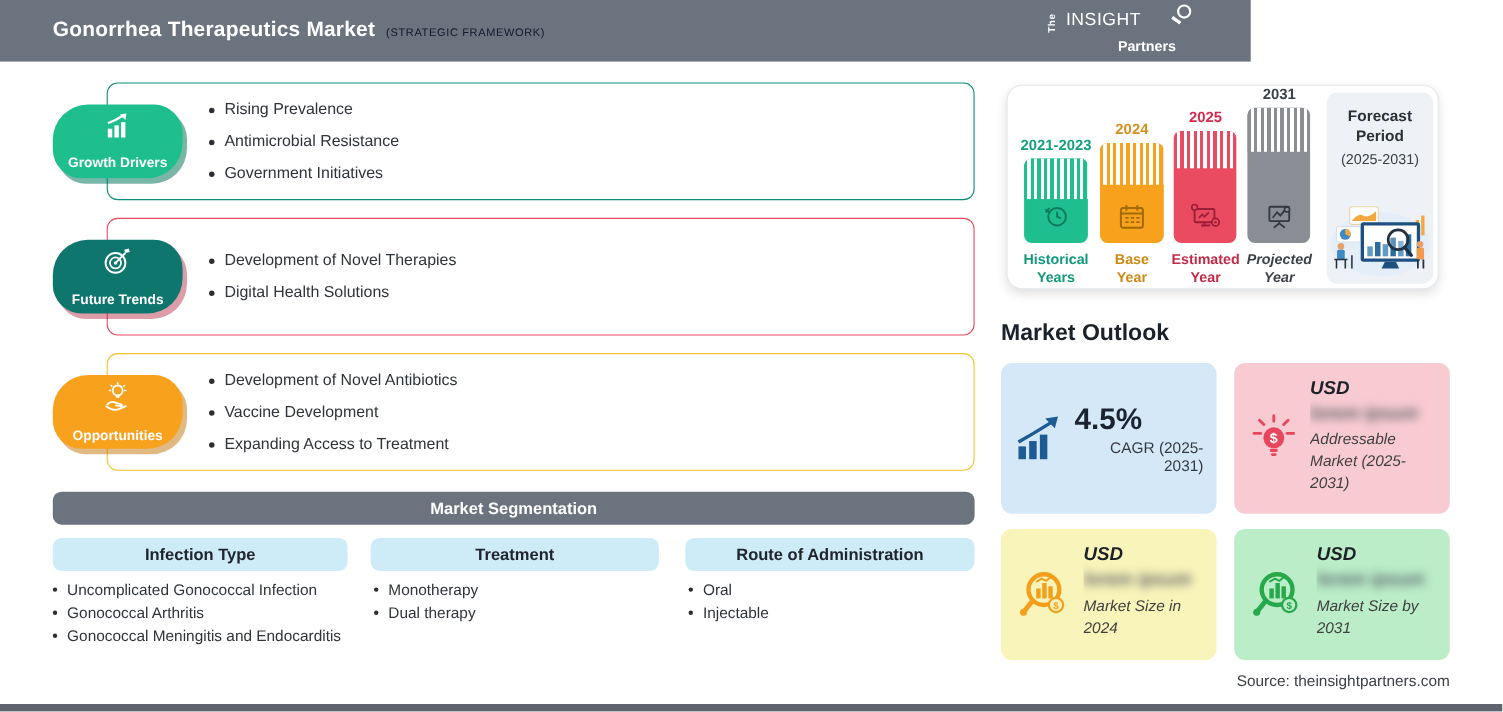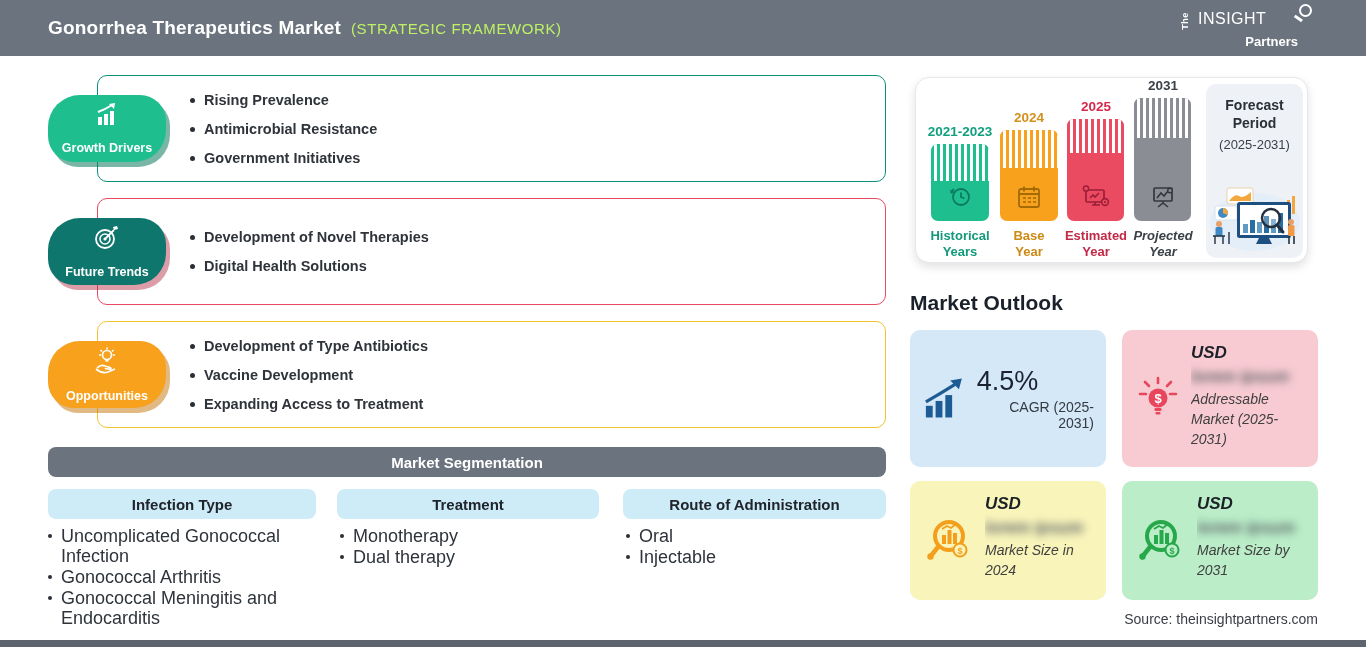--- a/index.html
+++ b/index.html
@@ -1,39 +1,39 @@
 <!DOCTYPE html>
 <html><head>
 <meta charset="utf-8">
 <style>
   * { margin:0; padding:0; box-sizing:border-box; }
   body { font-family:"Liberation Sans", sans-serif; background:#ffffff; }
   .canvas { position:relative; width:1366px; height:647px; background:#ffffff; overflow:hidden; }
 
   
-  .header { position:absolute; left:0; top:0; width:1366px; height:56px; background:#6b737e;
+  .header { position:absolute; left:0; top:0; width:1137px; height:56px; background:#6b737e;
             display:flex; align-items:center; }
   .header-titles { margin-left:48px; display:flex; align-items:baseline; gap:10px; }
   .header-title { color:#ffffff; font-size:19px; font-weight:bold; letter-spacing:.2px; }
-  .header-subtitle { color:#bef264; font-size:15px; letter-spacing:.6px; }
+  .header-subtitle { color:#0f172a; font-size:10px; letter-spacing:.6px; }
   .logo { position:absolute; right:58px; top:8px; width:130px; height:42px; color:#fff; }
   .logo-the { position:absolute; left:-2px; top:8px; font-size:9px; font-weight:bold;
               transform:rotate(-90deg); letter-spacing:.5px; }
   .logo-insight { position:absolute; left:20px; top:2px; font-size:16px; font-weight:normal; letter-spacing:.5px; }
   .logo-partners { position:absolute; right:10px; top:26px; font-size:13px; font-weight:bold; }
   .logo-ring { position:absolute; right:-4px; top:-4px; width:13px; height:13px;
                border:2.5px solid #ffffff; border-radius:50%; }
   .logo-ring::after { content:""; position:absolute; left:-7px; top:11px; width:9px; height:2.5px;
                       background:#fff; transform:rotate(35deg); }
 
   
   .fw-box { position:absolute; left:97px; width:789px; height:107px; background:#fff;
             border-radius:10px; }
   .fw-box ul { list-style:none; position:absolute; left:92px; top:0; height:100%;
-               display:flex; flex-direction:column; justify-content:center; gap:13px;font-weight:bold; }
+               display:flex; flex-direction:column; justify-content:center; gap:13px; }
   .fw-box li { position:relative; padding-left:14px; font-size:14.5px; color:#2f343b; }
   .fw-box li::before { content:""; position:absolute; left:0; top:6px; width:5px; height:5px;
                        border-radius:50%; background:#2b2f35; }
   .box-growth { top:75px;  border:1.6px solid #0c8f78; }
   .box-trends { top:198px; border:1.6px solid #e84a5f; }
   .box-opps   { top:321px; border:1.6px solid #f2c230; }
 
   .fw-pill { position:absolute; left:48px; width:118px; height:67px; border-radius:32px 26px 32px 26px;
              display:flex; flex-direction:column; align-items:center; justify-content:center;
              color:#fff; z-index:2; }
@@ -49,21 +49,21 @@
   .seg-head { position:absolute; top:489px; height:30px; background:#cdecf7; border-radius:8px;
               display:flex; align-items:center; justify-content:center; font-size:15px;
               font-weight:bold; color:#20242c; }
   .seg-head-1 { left:48px;  width:268px; }
   .seg-head-2 { left:337px; width:262px; }
   .seg-head-3 { left:623px; width:263px; }
   .seg-list { position:absolute; top:526px; list-style:none; }
   .seg-list-1 { left:48px;  width:272px; }
   .seg-list-2 { left:340px; width:250px; }
   .seg-list-3 { left:626px; width:250px; }
-  .seg-list li { position:relative; padding-left:13px; font-size:18px; color:#2f343b;
+  .seg-list li { position:relative; padding-left:13px; font-size:14px; color:#2f343b;
                  line-height:20px; margin-bottom:1px; }
   .seg-list li::before { content:""; position:absolute; left:0; top:8px; width:4px; height:4px;
                          border-radius:50%; background:#2b2f35; }
 
   
   .tl-card { position:absolute; left:915px; top:77px; width:393px; height:186px; background:#ffffff;
              border:1px solid #e4e7eb; border-radius:14px; box-shadow:0 4px 10px rgba(0,0,0,.12); }
   .tl-bar { position:absolute; border-radius:7px; overflow:hidden; }
   .tl-bar .stripes { position:absolute; top:0; left:0; right:0; }
   .tl-b1 { left:15px;  top:66px; width:58px; height:77px;  background:#1fbe8f; }
@@ -93,21 +93,21 @@
   .tl-forecast svg.illus { position:absolute; left:1px; bottom:4px; }
 
   
   .outlook-title { position:absolute; left:910px; top:291px; font-size:21px; font-weight:bold; color:#1b212b; }
   .ol-card { position:absolute; border-radius:10px; }
   .ol-c1 { left:910px;  top:330px; width:196px; height:137px; background:#d5e8f7;
            display:flex; align-items:center; padding:0 12px; gap:10px; }
   .ol-c2 { left:1122px; top:330px; width:196px; height:137px; background:#f8cbd2; }
   .ol-c3 { left:910px;  top:481px; width:196px; height:119px; background:#f8f4ba; }
   .ol-c4 { left:1122px; top:481px; width:196px; height:119px; background:#baedc8; }
-  .ol-value { font-size:27px; font-weight:normal; color:#1b2330; line-height:30px; }
+  .ol-value { font-size:27px; font-weight:bold; color:#1b2330; line-height:30px; }
   .ol-cagr-caption { font-size:14px; color:#343a42; margin-top:3px;text-align:right; }
   .usd-card { display:flex; padding:13px 14px; gap:11px; }
   .usd-card .ic { align-self:center; flex:0 0 auto; }
   .usd-col { overflow:hidden;font-style:italic; }
   .usd-label { font-size:17px; font-weight:bold; color:#1c2128; }
   .usd-blur { font-size:16.5px; font-weight:bold; color:#565c63; filter:blur(4.5px);
               white-space:nowrap; margin:4px 0 3px; }
   .usd-caption { font-size:14px; color:#404040; line-height:20px; }
 
   .source { position:absolute; right:48px; top:611px; font-size:14px; color:#3a3f45; }
@@ -162,21 +162,21 @@
       <circle cx="12" cy="14" r="5" stroke="#ffffff" stroke-width="1.6" fill="none"></circle>
       <circle cx="12" cy="14" r="1.6" fill="#ffffff"></circle>
       <path d="M12 14 L21 5" stroke="#ffffff" stroke-width="1.8"></path>
       <path d="M21 5 l4 -1 -1 -3 -4 1 z" fill="#ffffff"></path>
     </svg>
     <span class="pill-label">Future Trends</span>
   </div>
 
   <div class="fw-box box-opps">
     <ul>
-      <li>Development of Type Antibiotics</li>
+      <li>Development of Novel Antibiotics</li>
       <li>Vaccine Development</li>
       <li>Expanding Access to Treatment</li>
     </ul>
   </div>
   <div class="fw-pill pill-opps">
     <svg width="30" height="28" viewBox="0 0 30 28">
       <circle cx="15" cy="8" r="4.5" stroke="#ffffff" stroke-width="1.7" fill="none"></circle>
       <rect x="13.4" y="12" width="3.2" height="2.6" fill="#ffffff"></rect>
       <path d="M15 0.5 v2 M8.5 3 l1.5 1.5 M21.5 3 L20 4.5 M7 8 h2.2 M20.8 8 H23" stroke="#ffffff" stroke-width="1.5"></path>
       <path d="M5 21 q4 -4 8 -2 l5 1.5 q1.5 .6 .8 1.8 l-6 -.8" stroke="#ffffff" stroke-width="1.6" fill="none"></path>

